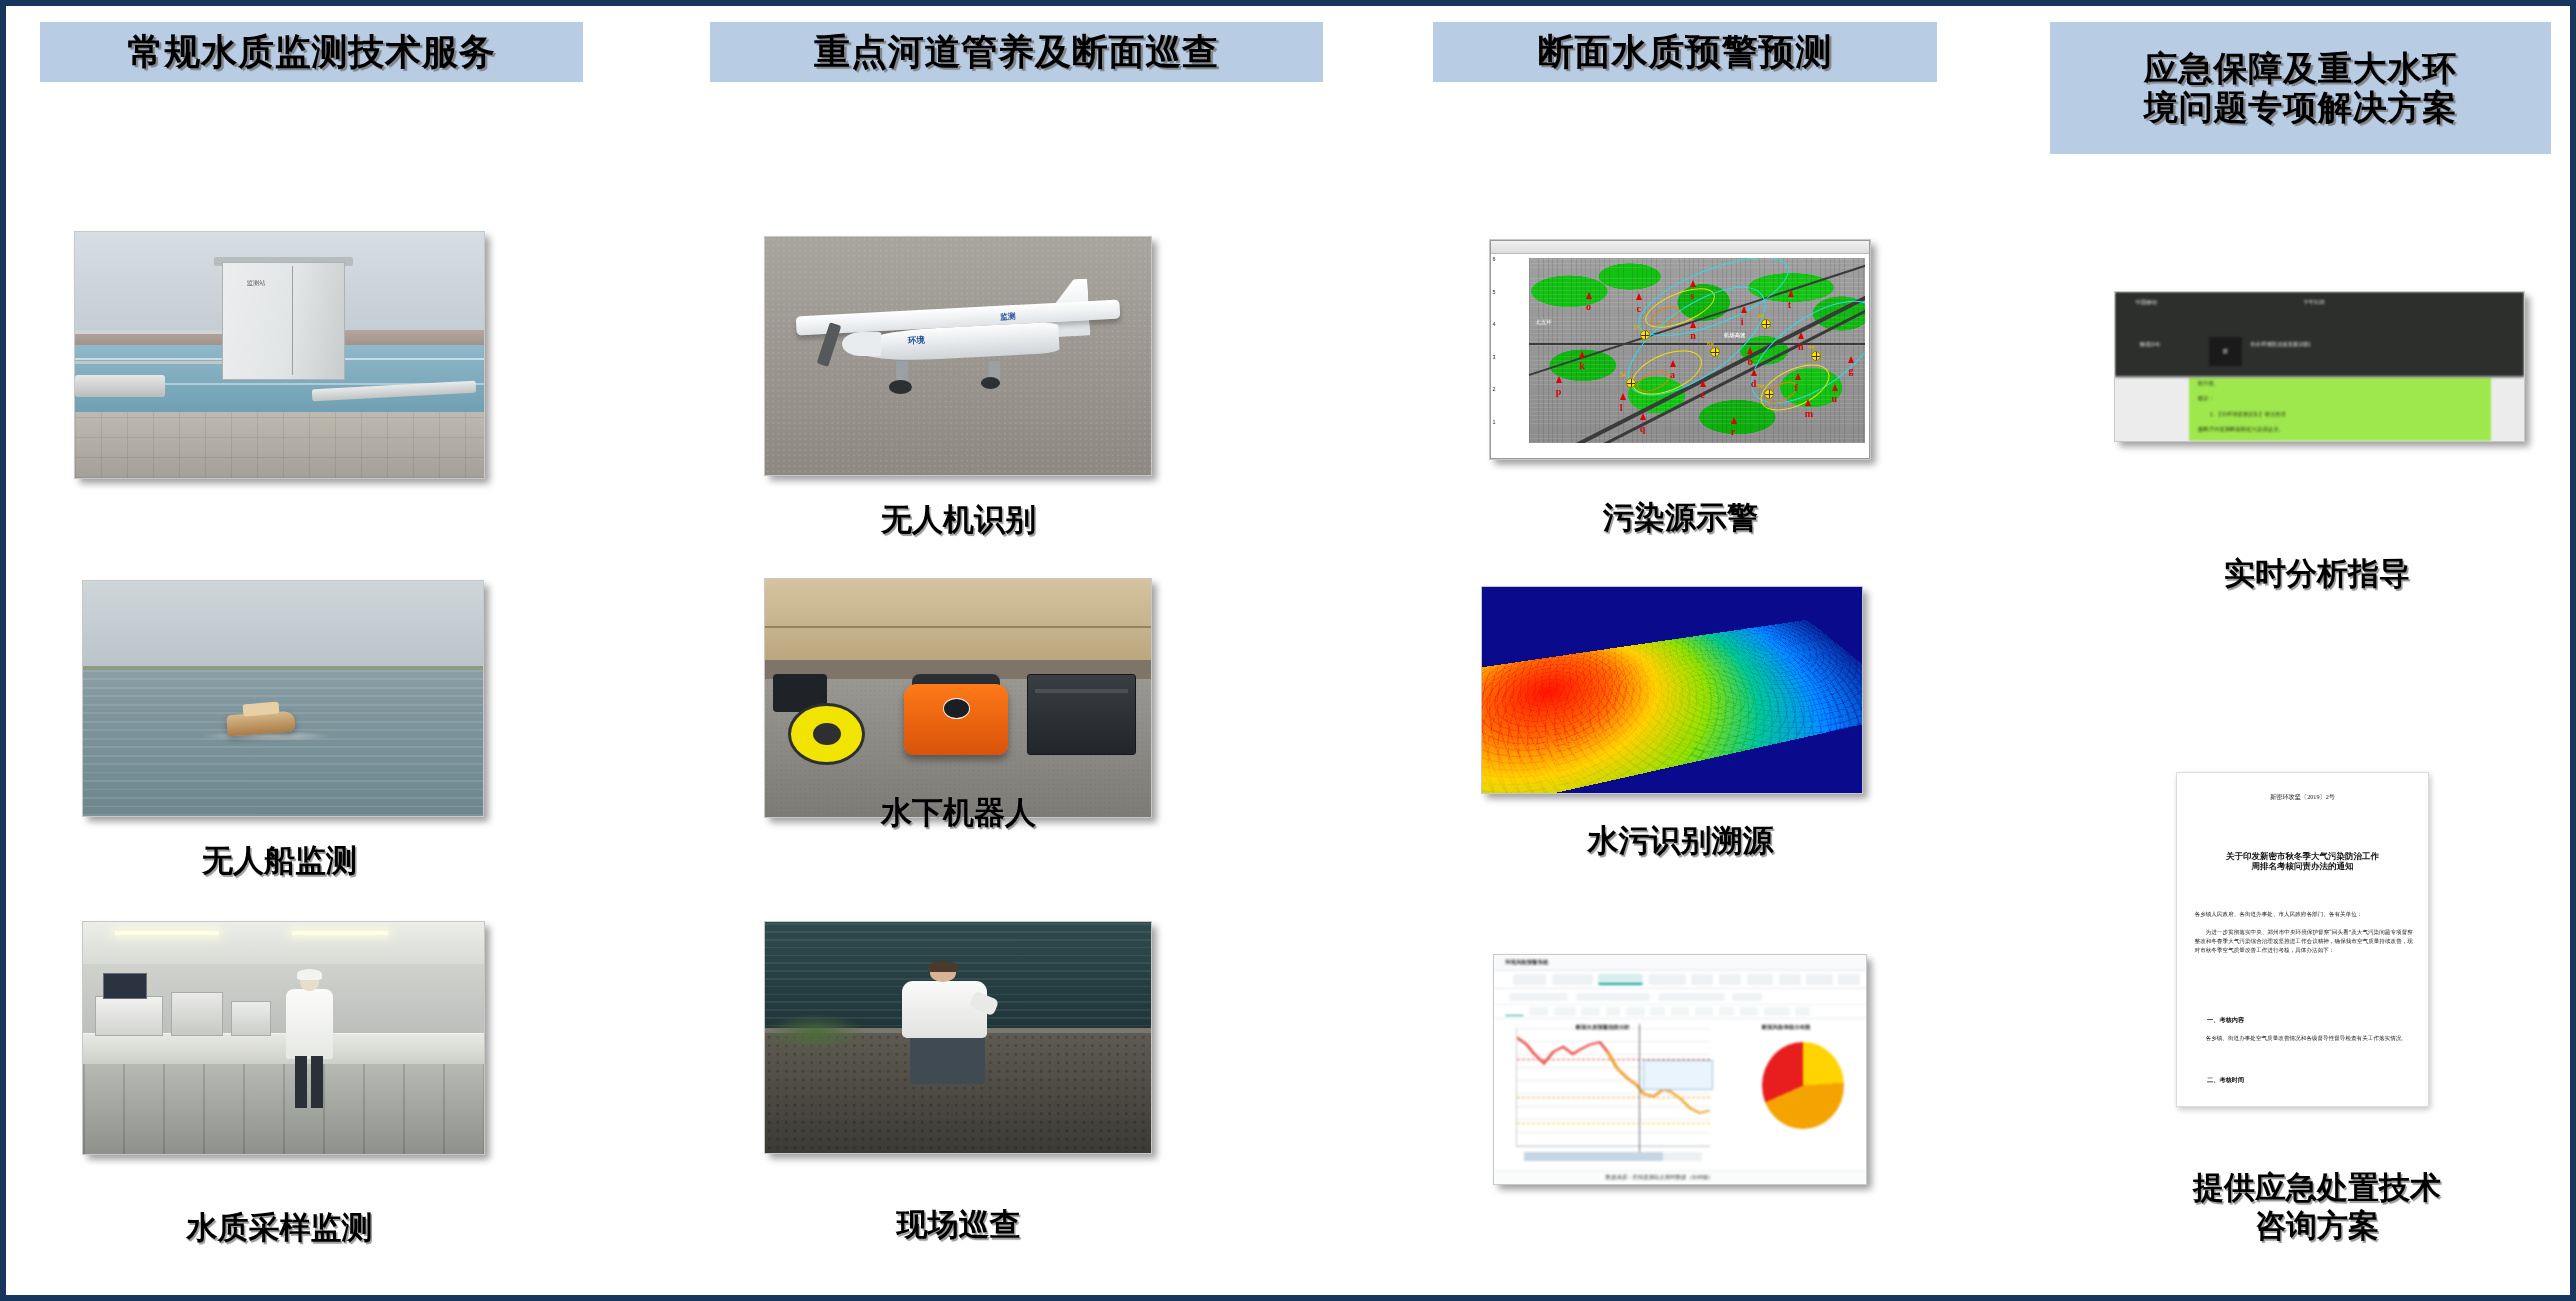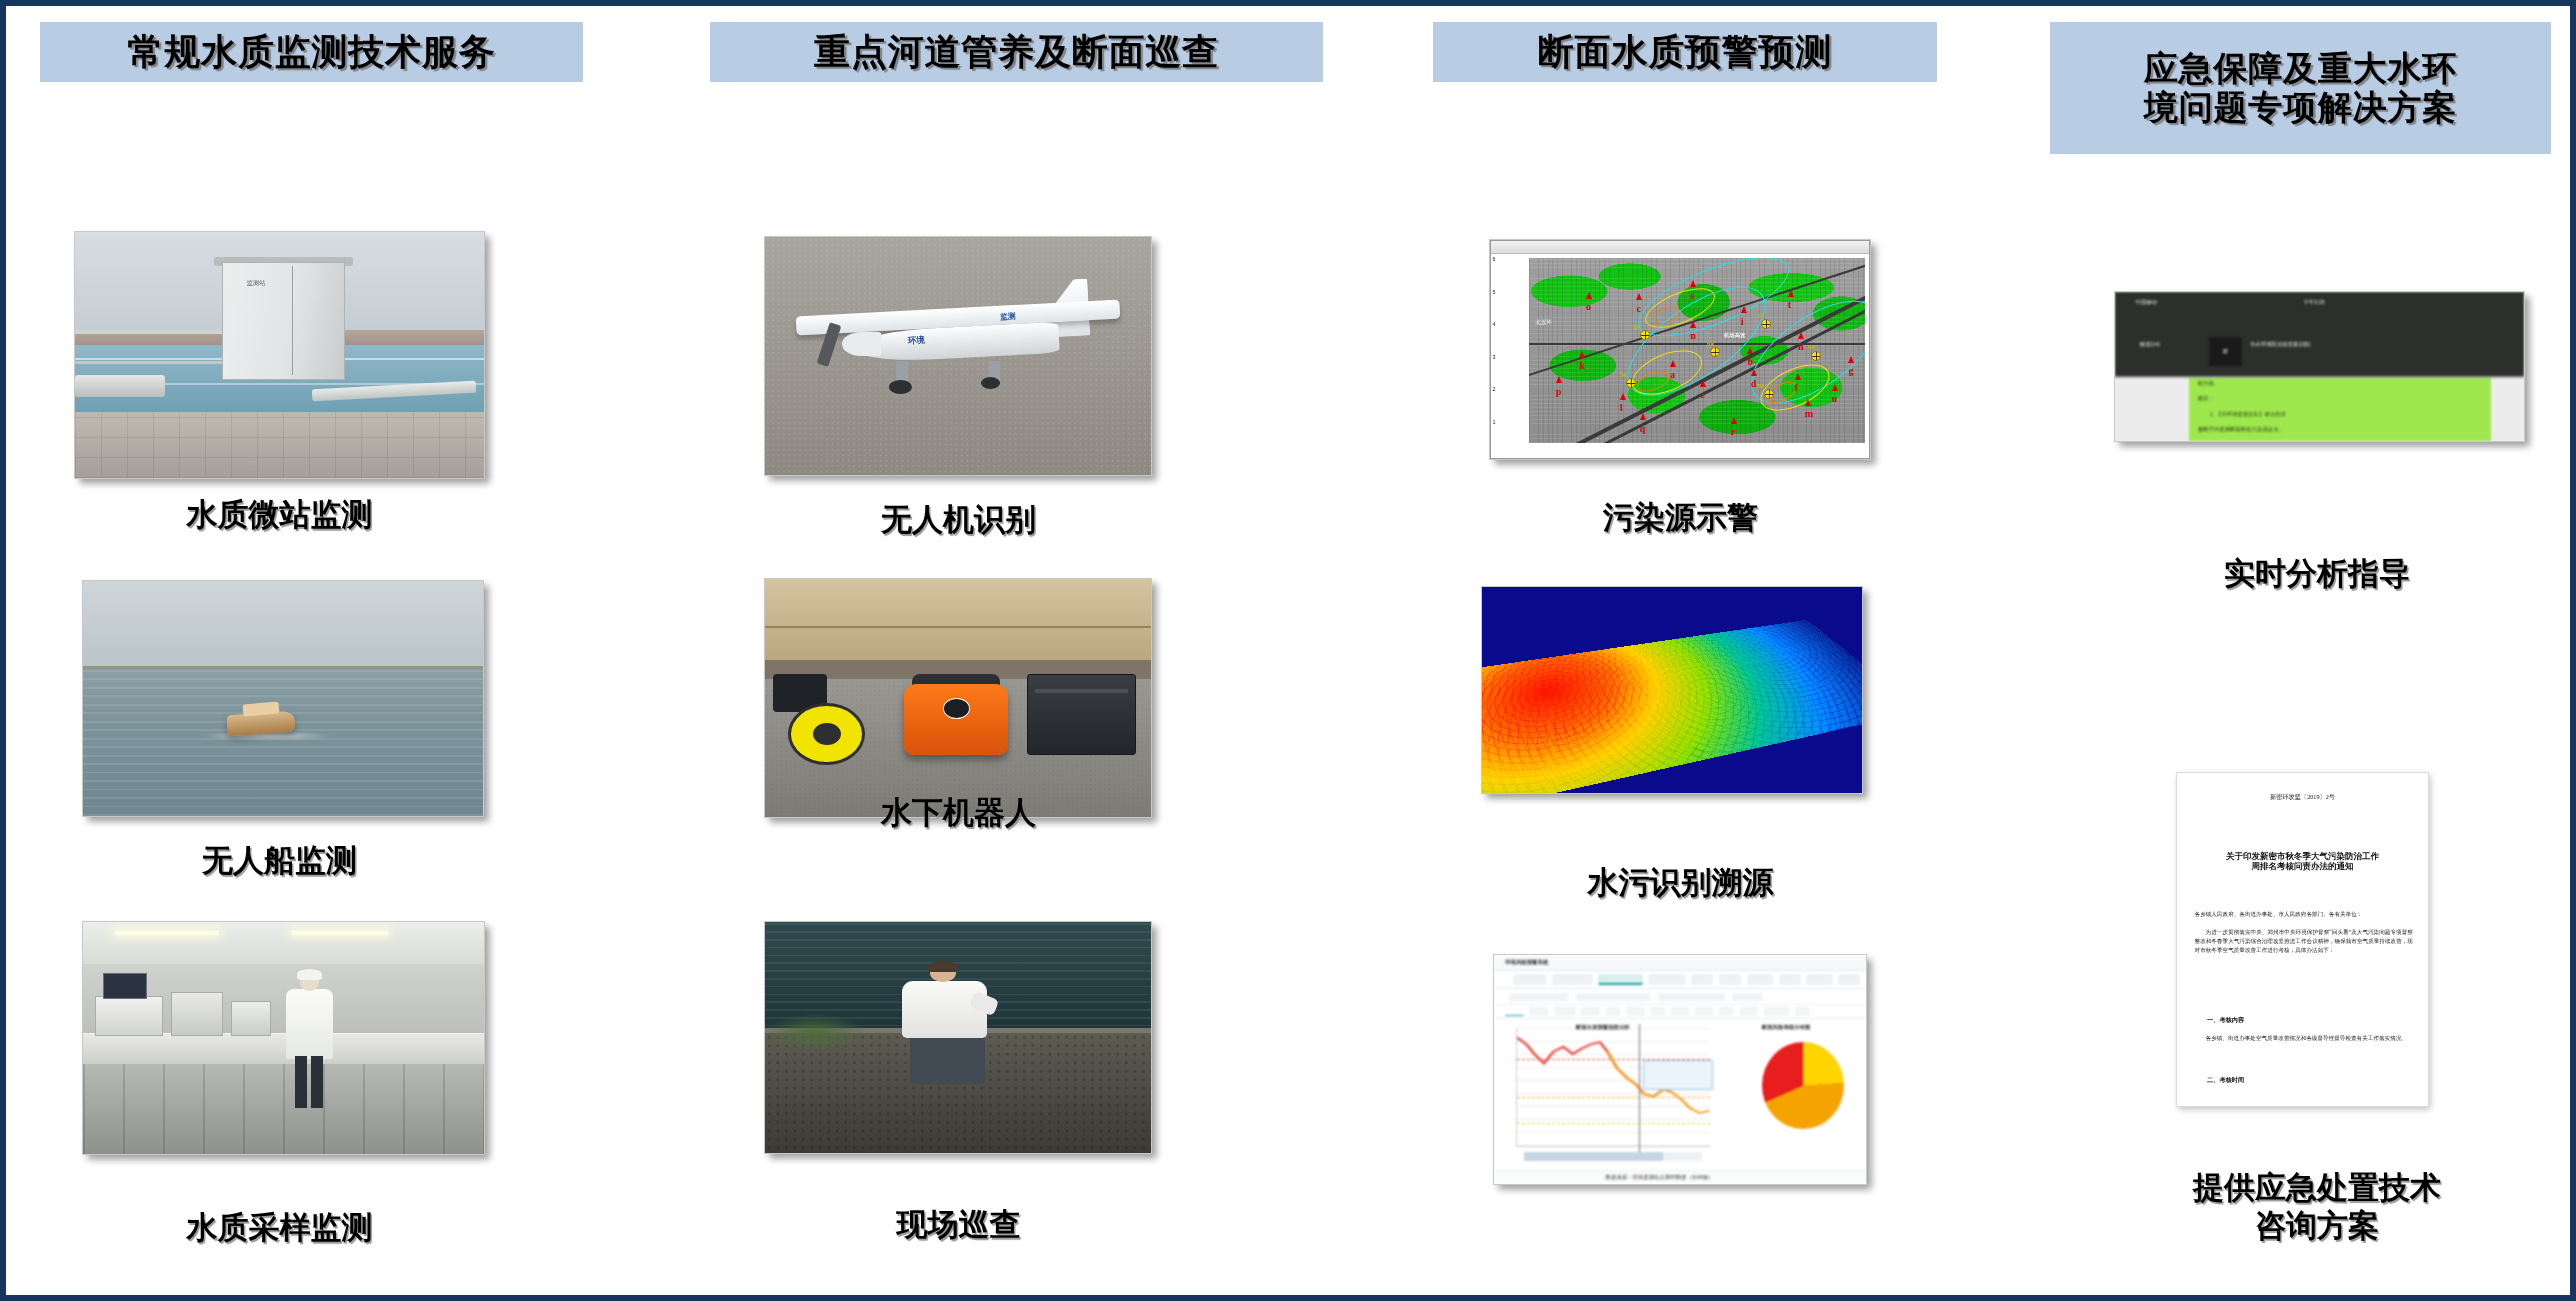--- a/index.html
+++ b/index.html
@@ -374,21 +374,20 @@
       <div class="p1-tiles"></div>
       <div class="p1-rail"></div>
         <div class="p1-pipe"></div>
         <div class="p1-pipe2"></div>
       <div class="p1-cab-roof"></div>
         <div class="p1-cab"></div>
         <div class="p1-cab-door"></div>
       <div class="p1-lbl">监测站</div>
     </div>
   </div>
-  <div class="caption" style="left:68px; top:490px; width:411px;">水质微站监测</div>
 
   <div class="photo" style="left:76px; top:574px; width:402px; height:237px;">
     <div class="photo-inner">
       <div class="p2-sky"></div>
         <div class="p2-far"></div>
         <div class="p2-water"></div>
       <div class="p2-wake"></div>
         <div class="p2-boat"></div>
         <div class="p2-boat2"></div>
     </div>
@@ -569,21 +568,21 @@
 
   <div class="photo" style="left:1475px; top:580px; width:382px; height:208px; background:#0a0a8c;">
     <div class="photo-inner">
       <div class="hm">
           <div class="hm-surf">
             <div class="hm-ctr"></div>
           </div>
         </div>
     </div>
   </div>
-  <div class="caption" style="left:1473px; top:860px; width:403px;font-family:Liberation Mono, monospace;">水污识别溯源</div>
+  <div class="caption" style="left:1473px; top:816px; width:403px;">水污识别溯源</div>
 
   <div class="photo" style="left:1487px; top:948px; width:374px; height:231px; background:#fff;">
     <div class="photo-inner blur2">
       <div class="db">
         <div class="db-top">
           <div class="db-title" style="left:3%; top:26%;">环境风险预警系统</div>
         </div>
         <div class="db-tabs">
           <div class="db-tab" style="left:5%; width:9%;"></div>
           <div class="db-tab" style="left:15.5%; width:11%;"></div>

